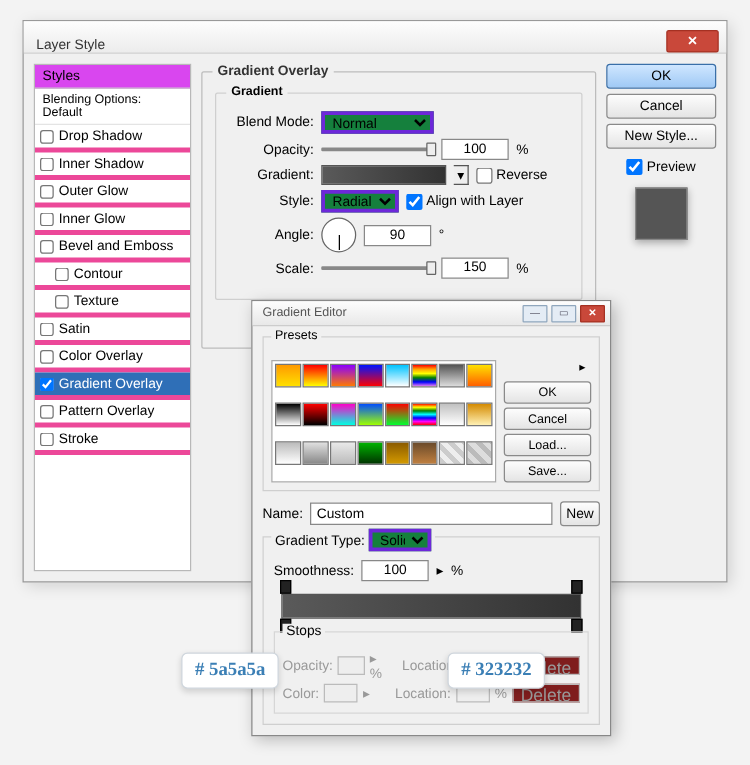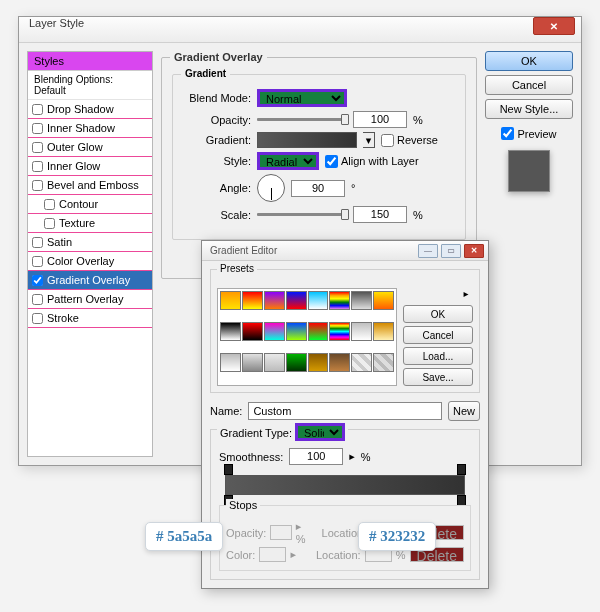--- a/index.html
+++ b/index.html
@@ -1,30 +1,30 @@
 <!DOCTYPE html>
 <html><head>
 <meta charset="utf-8">
 <style>
 * { box-sizing: border-box; margin: 0; padding: 0; font-family: "Segoe UI", Tahoma, sans-serif; font-size: 11px; }
 body { background: #f3f3f3; width: 600px; height: 612px; position: relative; overflow: hidden; }
 
 
 .dialog { position: absolute; left: 18px; top: 16px; width: 564px; height: 450px; background: #f0f0f0; border: 1px solid #999; box-shadow: 3px 3px 12px rgba(0,0,0,0.15); }
-.titlebar { height: 26px; background: linear-gradient(#fdfdfd,#ececec); border-bottom: 1px solid #d0d0d0; display: flex; align-items: flex-start; padding: 0 6px 0 10px; }
+.titlebar { height: 26px; background: linear-gradient(#fdfdfd,#ececec); border-bottom: 1px solid #d0d0d0; display: flex; align-items: flex-end; padding: 0 6px 0 10px; }
 .titlebar .title { flex: 1; color: #333; }
 .closebtn { width: 42px; height: 18px; background: #c9483a; border: 1px solid #a53022; border-radius: 2px; display: flex; align-items: center; justify-content: center; color: #fff; font-weight: bold; font-size: 10px; }
 
 .body { display: flex; padding: 8px; gap: 8px; height: calc(100% - 26px); }
 
 
 .sidebar { width: 126px; border: 1px solid #b8b8b8; background: #fff; display: flex; flex-direction: column; }
 .sidebar .hdr { background: #d946ef; border-bottom: 1px solid #ccc; padding: 3px 6px; }
 .sidebar .sub { border-bottom: 1px solid #e4e4e4; padding: 3px 6px; font-size: 10px; }
-.sidebar .row { display: flex; align-items: center; gap: 4px; padding: 3px 4px; border-bottom: 1px solid #ec4899; cursor: default; }
+.sidebar .row { display: flex; align-items: center; gap: 4px; padding: 3px 4px; border-bottom: 4px solid #ec4899; cursor: default; }
 .sidebar .row.indent { padding-left: 16px; }
 .sidebar .row input[type=checkbox] { width: 11px; height: 11px; }
 .sidebar .row.active { background: #2f6fb7; color: #fff; }
 .sidebar .row.active span { color: #fff; }
 
 
 .center { flex: 1; position: relative; }
 .fieldset { border: 1px solid #bcbcbc; border-radius: 2px; padding: 8px 10px 10px; position: relative; margin-top: 6px; }
 .fieldset > .legend { position: absolute; top: -7px; left: 8px; background: #f0f0f0; padding: 0 4px; font-weight: bold; color: #333; }
 .inner { border: 1px solid #cfcfcf; border-radius: 2px; padding: 10px 10px 12px; margin-top: 8px; position: relative; }

